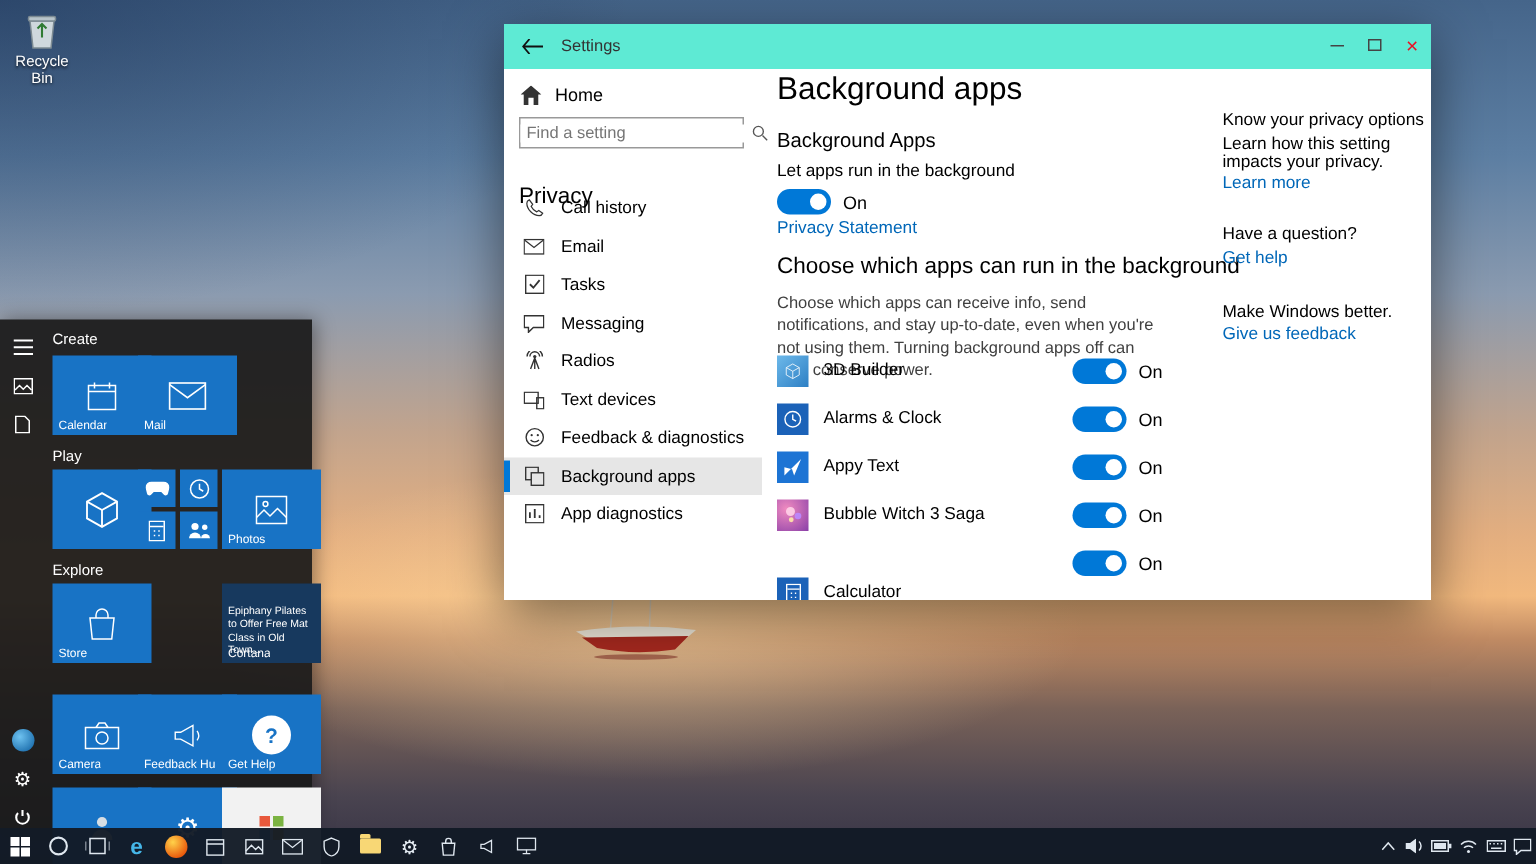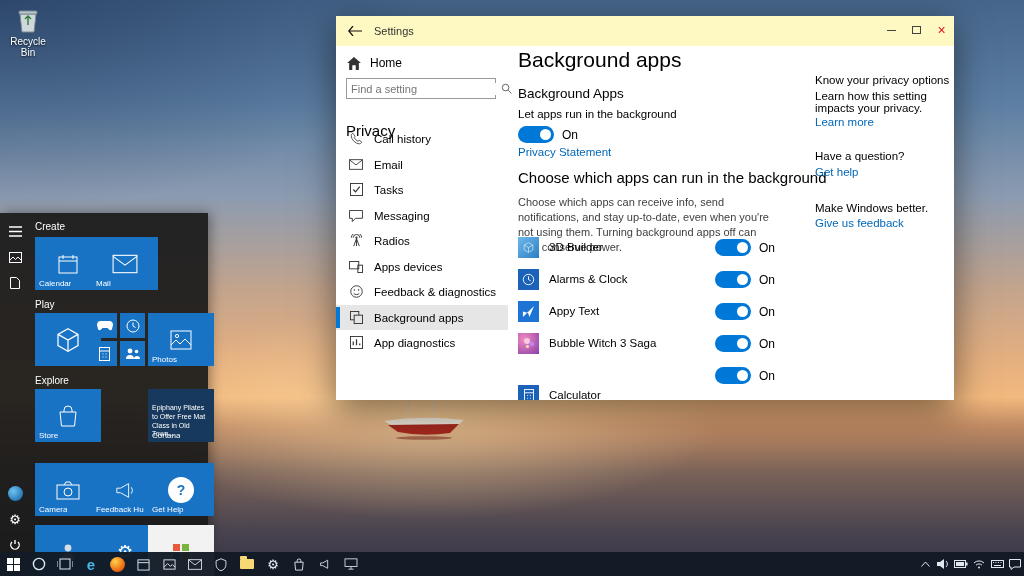--- a/index.html
+++ b/index.html
@@ -32,21 +32,21 @@
   .tile.sm{width:25px;height:25px;}
   .tile .tlabel{position:absolute;left:4px;bottom:2px;font-size:8px;color:#fff;max-width:48px;
     white-space:nowrap;overflow:hidden;}
   .tile.news{background:#17395e;align-items:flex-end;justify-content:flex-start;}
   .tile.news .headline{font-size:7px;line-height:1.25;padding:3px 4px;color:#fff;}
   .avatar-circle{width:15px;height:15px;border-radius:50%;background:radial-gradient(circle at 35% 35%,#6ec2f0,#0b5c9e);}
 
   
   .win{left:336px;top:16px;width:618px;height:384px;background:#fff;
     box-shadow:0 10px 34px rgba(0,0,0,.5);font-size:12px;color:#000;overflow:hidden;}
-  .titlebar{position:absolute;left:0;top:0;right:0;height:30px;background:#fef9c3;}
+  .titlebar{position:absolute;left:0;top:0;right:0;height:30px;background:#5eead4;}
   .back-btn{position:absolute;left:4px;top:2px;width:30px;height:26px;display:flex;align-items:center;justify-content:center;cursor:pointer;color:#0a0a0a;}
   .win-title{position:absolute;left:38px;top:9px;font-size:11px;color:#333;}
   .win-btn{position:absolute;top:0;width:25px;height:28px;display:flex;align-items:center;justify-content:center;cursor:pointer;color:#444;font-size:11px;}
   .wb-min{right:50px;} .wb-max{right:25px;} .wb-close{right:0;color:#e81123;font-size:14px;}
   .max-glyph{width:9px;height:8px;border:1px solid #444;}
   .min-glyph{width:9px;height:1px;background:#444;}
 
   .nav-home{position:absolute;left:10px;top:36px;display:flex;align-items:center;gap:8px;height:22px;cursor:pointer;}
   .searchbox{position:absolute;left:10px;top:62px;width:150px;height:21px;border:1px solid #999;background:#fff;display:flex;align-items:center;}
   .searchbox input{flex:1;border:0;outline:0;font-size:11px;padding:0 4px;font-family:"Liberation Sans",sans-serif;color:#333;}
@@ -340,21 +340,21 @@
         </span>
       <span class="nlabel">Radios</span>
     </div>
     <div class="nav-item" style="top:238px">
       <span class="nicon">
           <svg width="14" height="12" viewBox="0 0 15 13">
             <rect x="0.5" y="0.5" width="10" height="8" fill="none" stroke="#333"></rect>
             <rect x="9.5" y="4.5" width="5" height="8" fill="none" stroke="#333"></rect>
           </svg>
         </span>
-      <span class="nlabel">Apps devices</span>
+      <span class="nlabel">Text devices</span>
     </div>
     <div class="nav-item" style="top:263px">
       <span class="nicon">
           <svg width="13" height="13" viewBox="0 0 14 14">
             <circle cx="7" cy="7" r="6.2" fill="none" stroke="#333"></circle>
             <circle cx="4.8" cy="5.5" r=".8" fill="#333"></circle>
             <circle cx="9.2" cy="5.5" r=".8" fill="#333"></circle>
             <path d="M4 9a4 4 0 0 0 6 0" fill="none" stroke="#333"></path>
           </svg>
         </span>

